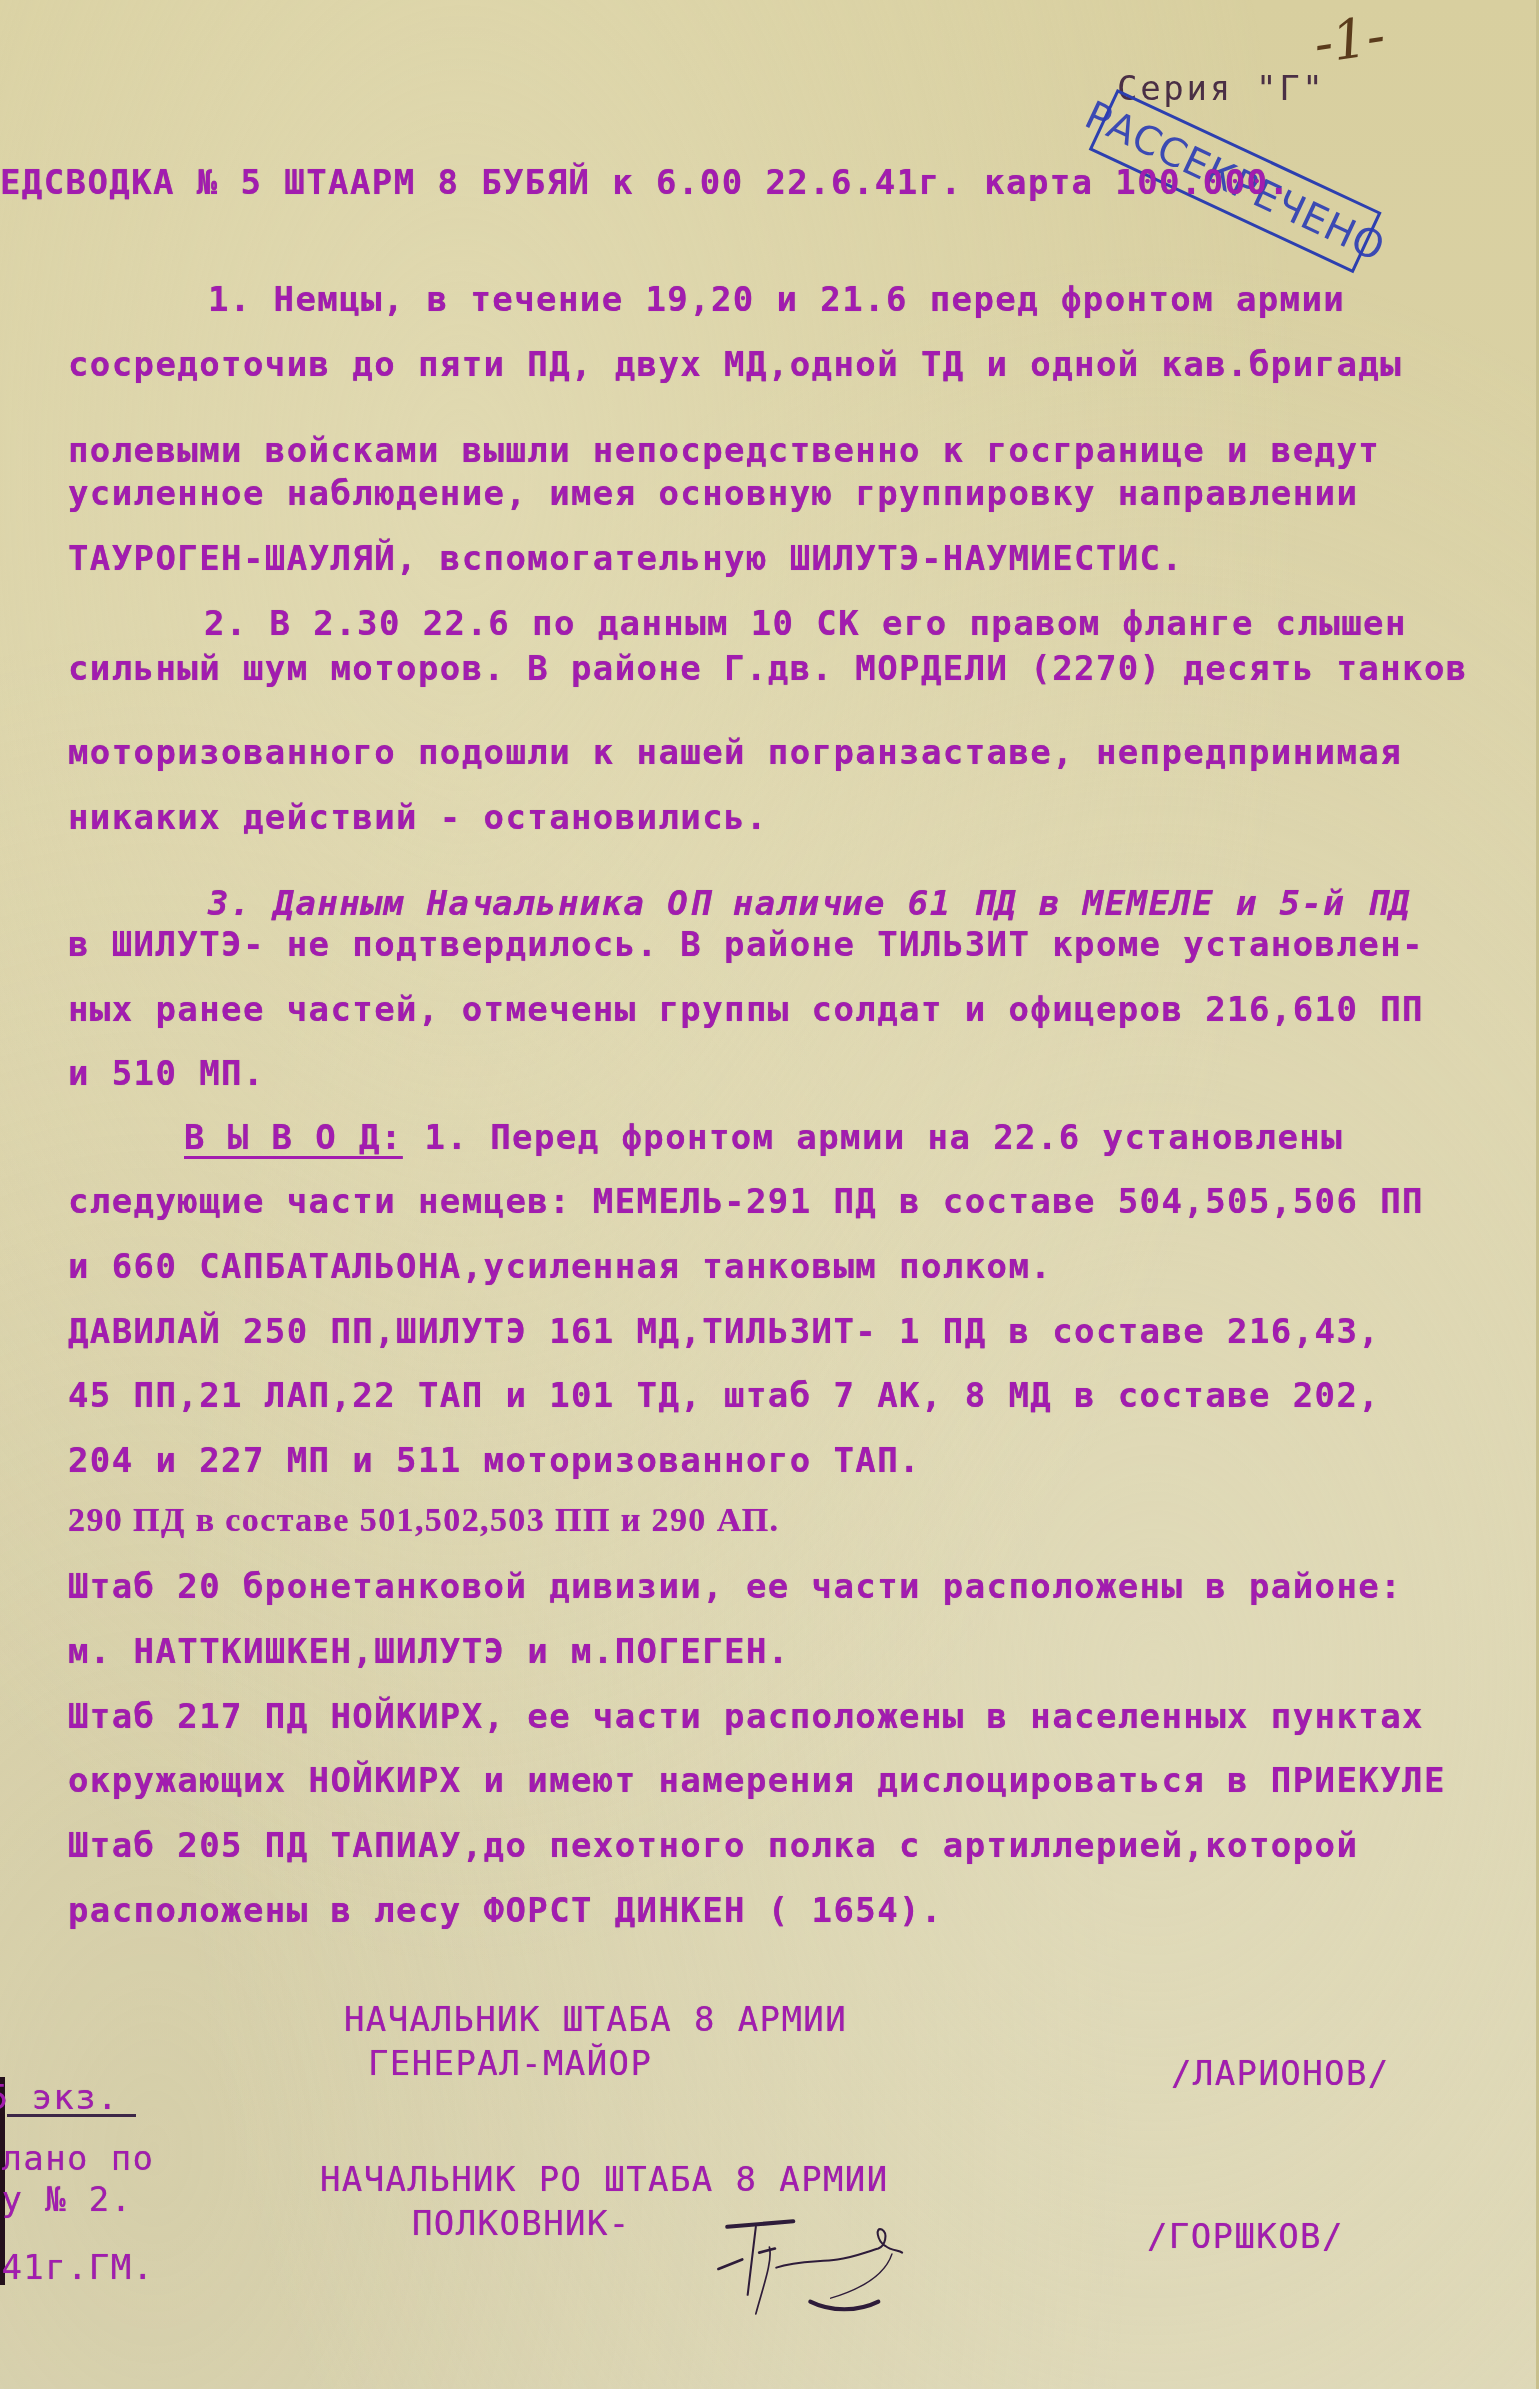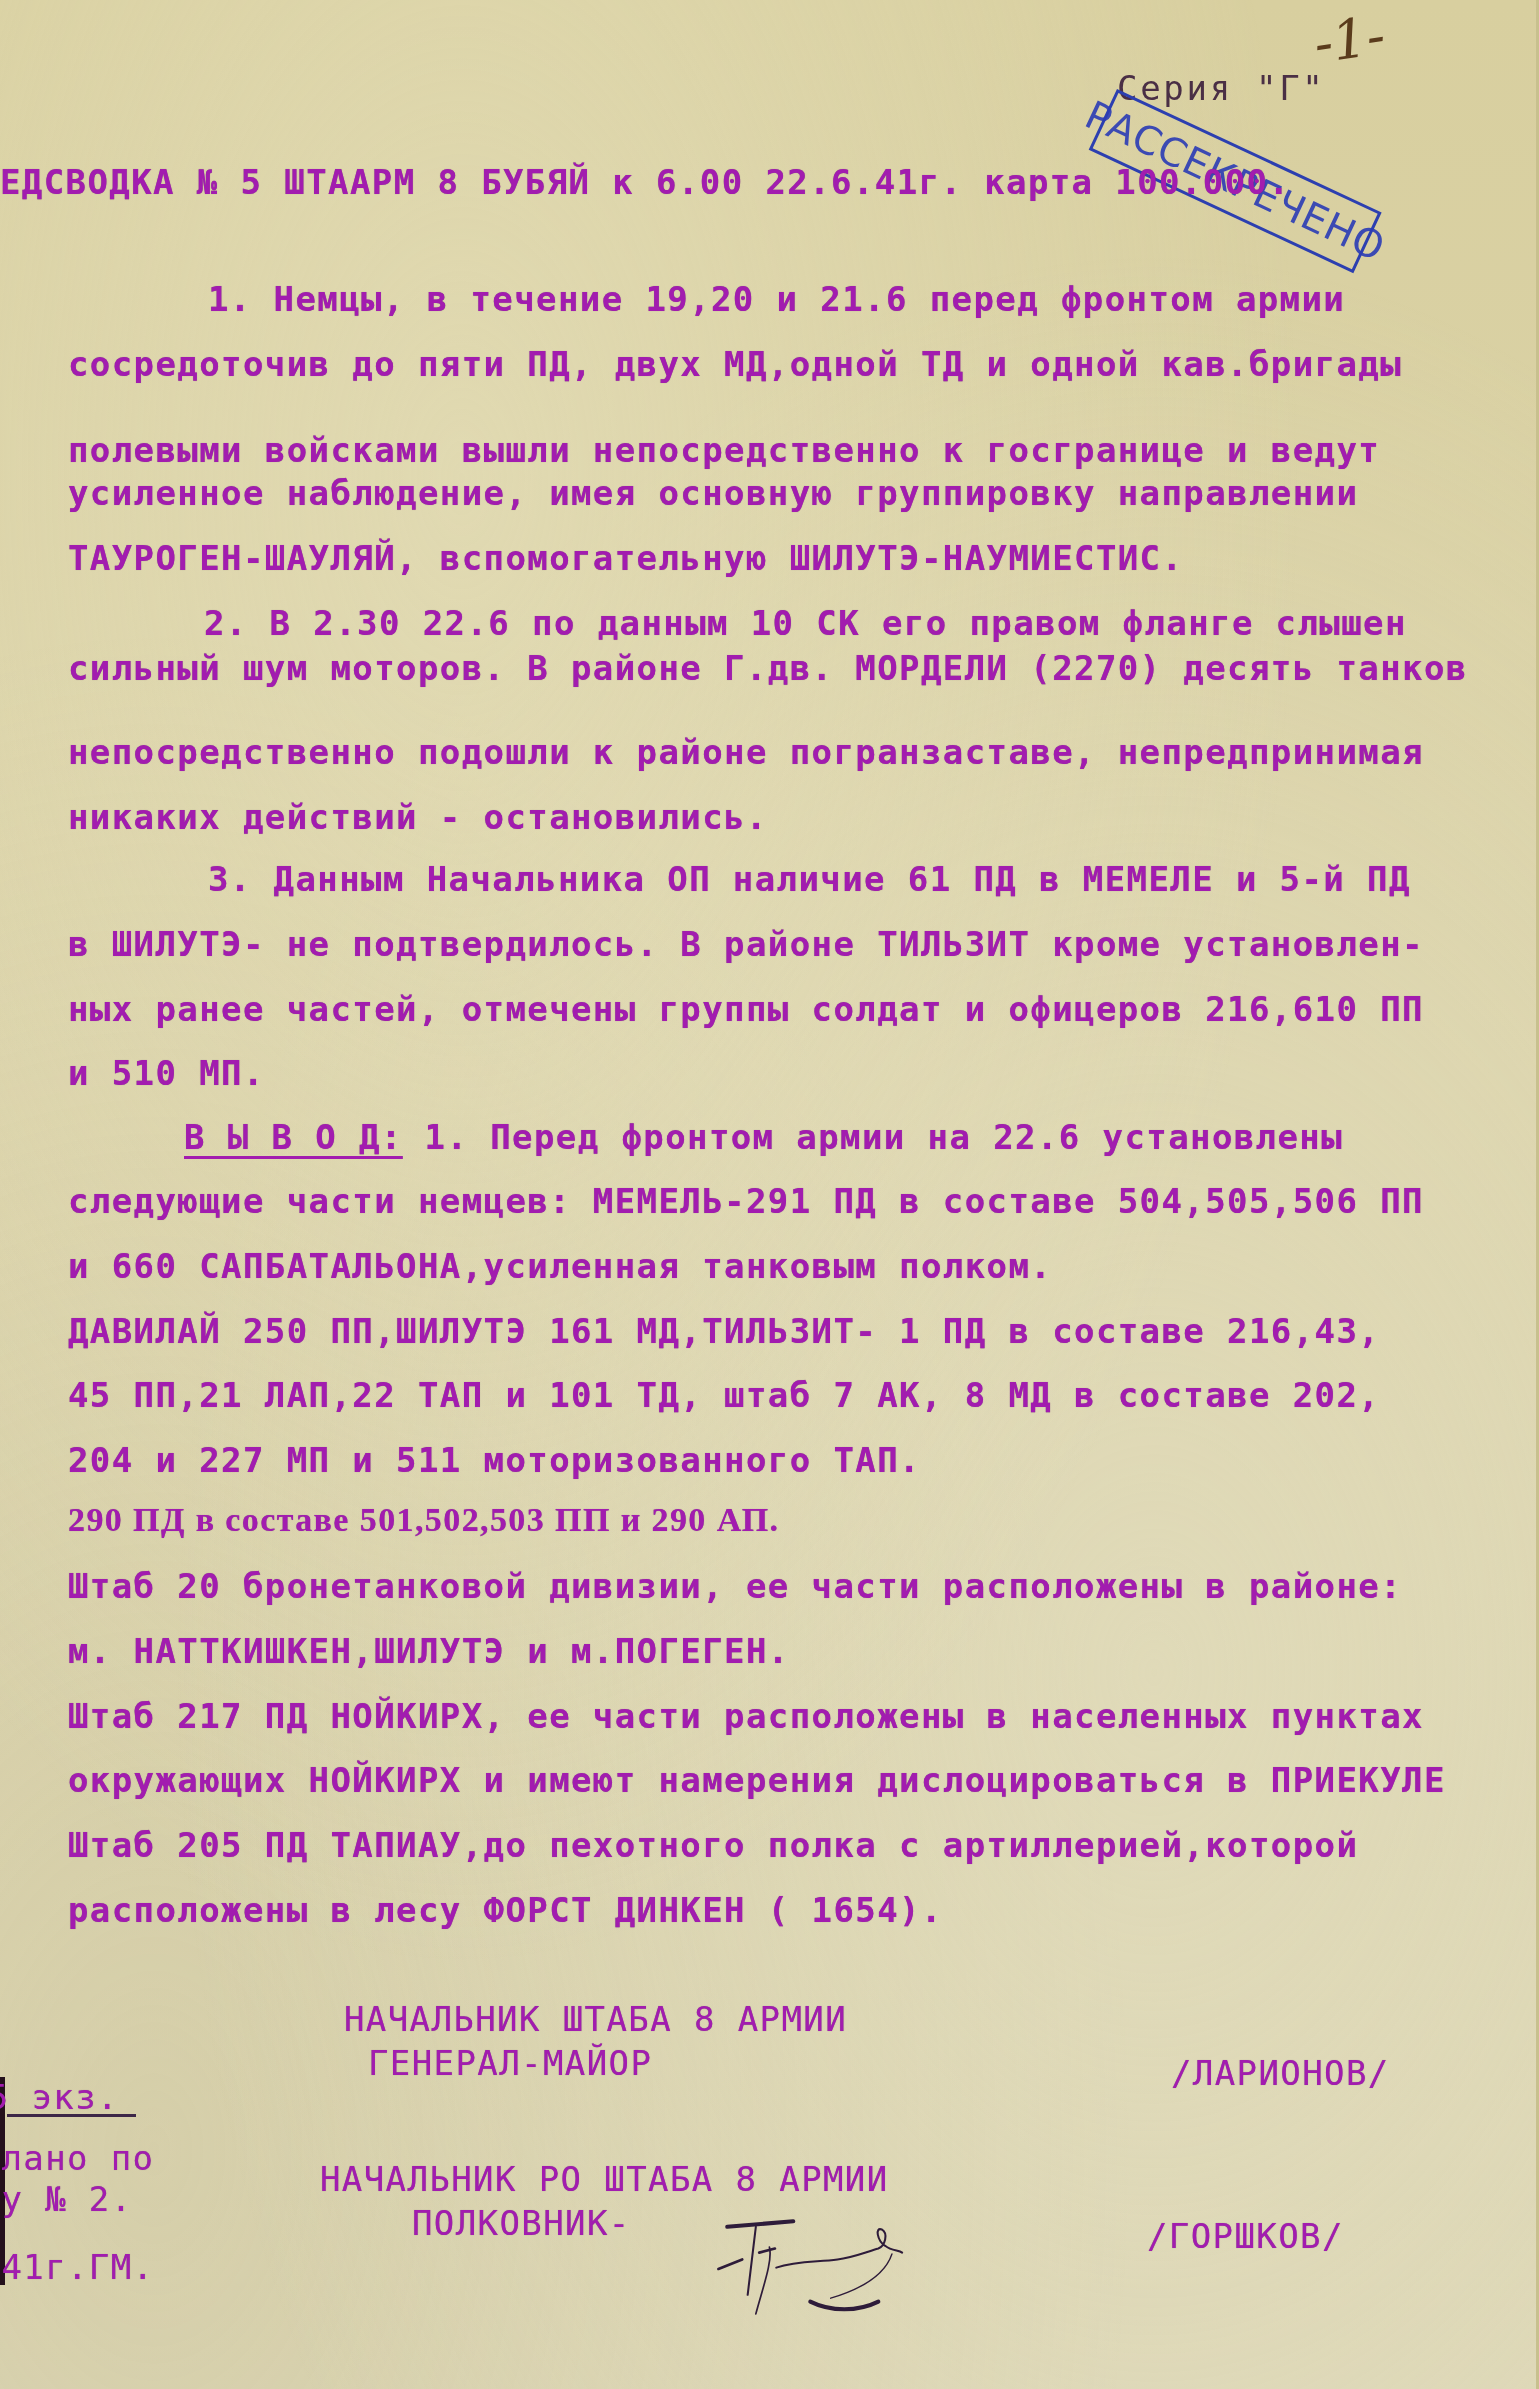--- a/index.html
+++ b/index.html
@@ -124,26 +124,26 @@
   <div class="typed" style="left:208px; top:279px;">1. Немцы, в течение 19,20 и 21.6 перед фронтом армии</div>
   <div class="typed" style="left:68px; top:344px;">сосредоточив до пяти ПД, двух МД,одной ТД и одной кав.бригады</div>
   <div class="typed" style="left:68px; top:430px;">полевыми войсками вышли непосредственно к госгранице и ведут</div>
   <div class="typed" style="left:68px; top:473px;">усиленное наблюдение, имея основную группировку направлении</div>
   <div class="typed" style="left:68px; top:538px;">ТАУРОГЕН-ШАУЛЯЙ, вспомогательную ШИЛУТЭ-НАУМИЕСТИС.</div>
 </div>
 
 <div>
   <div class="typed" style="left:204px; top:603px;">2. В 2.30 22.6 по данным 10 СК его правом фланге слышен</div>
   <div class="typed" style="left:68px; top:648px;">сильный шум моторов. В районе Г.дв. МОРДЕЛИ (2270) десять танков</div>
-  <div class="typed" style="left:68px; top:732px;">непосредственно подошли к районе погранзаставе, непредпринимая</div>
+  <div class="typed" style="left:68px; top:732px;">моторизованного подошли к нашей погранзаставе, непредпринимая</div>
   <div class="typed" style="left:68px; top:797px;">никаких действий - остановились.</div>
 </div>
 
 <div>
-  <div class="typed" style="left:208px; top:859px;">3. Данным Начальника ОП наличие 61 ПД в МЕМЕЛЕ и 5-й ПД</div>
+  <div class="typed" style="left:208px; top:883px;font-style:italic;">3. Данным Начальника ОП наличие 61 ПД в МЕМЕЛЕ и 5-й ПД</div>
   <div class="typed" style="left:68px; top:924px;">в ШИЛУТЭ- не подтвердилось. В районе ТИЛЬЗИТ кроме установлен-</div>
   <div class="typed" style="left:68px; top:989px;">ных ранее частей, отмечены группы солдат и офицеров 216,610 ПП</div>
   <div class="typed" style="left:68px; top:1053px;">и 510 МП.</div>
 </div>
 
 <div>
   <div class="typed" style="left:184px; top:1117px;">
     <span class="underline">В Ы В О Д:</span><span> 1. Перед фронтом армии на 22.6 установлены</span>
   </div>
   <div class="typed" style="left:68px; top:1181px;">следующие части немцев: МЕМЕЛЬ-291 ПД в составе 504,505,506 ПП</div>

